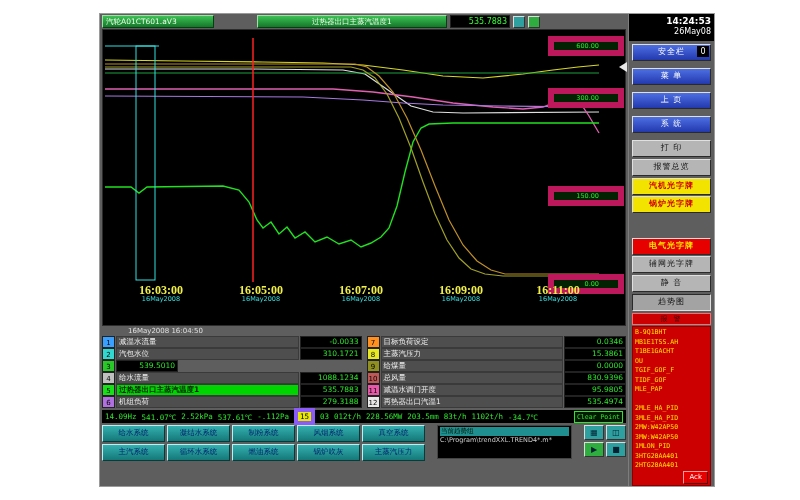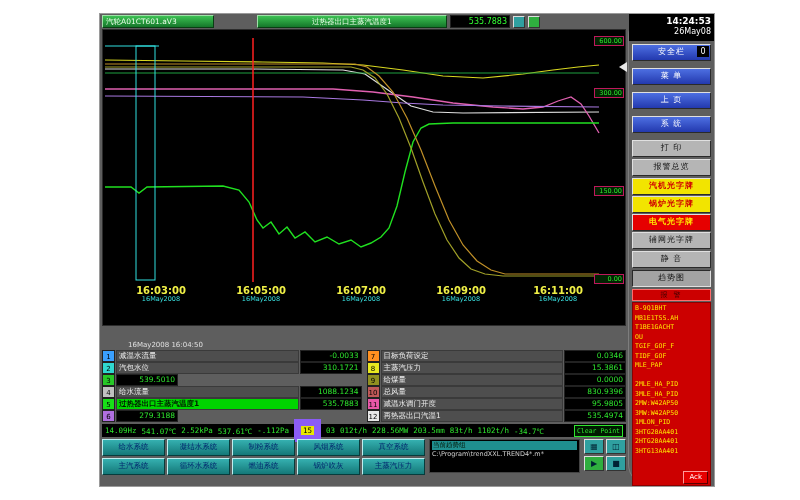--- a/index.html
+++ b/index.html
@@ -17,78 +17,78 @@
   .tagbtn{width:104px;text-align:left;}
   .titlebtn{width:182px;text-align:center;margin-left:40px;}
   .valbox{width:54px;height:11px;background:#000;color:#33ff33;font-size:8px;line-height:11px;
     text-align:right;padding:0 2px;border:1px solid #222;}
   .minisq{width:10px;height:10px;border:1px solid;border-color:#ddd #333 #333 #ddd;}
   .minisq.teal{background:#2fa0a0;} .minisq.green{background:#2fae3f;}
 
   
   .chart{position:relative;margin:1px 2px 0 2px;height:295px;background:#000;border:1px solid #2c2c2c;}
   .chart svg{position:absolute;left:0;top:0;width:524px;height:293px;}
-  .yscale{position:absolute;right:1px;width:26px;background:#022202;border:1px solid #be185d;
-    color:#2ee62e;font-size:6.5px;line-height:8px;text-align:right;padding:0 1px;}
+  .yscale{position:absolute;right:1px;width:26px;background:#022202;border:6px solid #be185d;
+    color:#2ee62e;font-size:6.5px;line-height:8px;text-align:right;padding:0 19px;}
   .marker{position:absolute;right:-2px;top:32px;width:0;height:0;border-top:5px solid transparent;
     border-bottom:5px solid transparent;border-right:8px solid #e8e8e8;}
   .xtick{position:absolute;transform:translateX(-50%);text-align:center;top:256px;}
-  .xtick .t{color:#f0f046;font-size:10px;font-weight:bold;line-height:9px;white-space:nowrap;}
+  .xtick .t{color:#f0f046;font-size:12px;font-weight:bold;line-height:9px;white-space:nowrap;font-family:Liberation Serif, serif;}
   .xtick .d{color:#39e0e0;font-size:6.5px;line-height:9px;white-space:nowrap;}
 
   
   .legend{padding:1px 2px 0 2px;}
-  .stamp{color:#e0e0e0;font-size:7px;line-height:9px;padding-left:26px;margin-top:14px;}
+  .stamp{color:#e0e0e0;font-size:7px;line-height:9px;padding-left:26px;}
   .lcols{display:grid;grid-template-columns:1fr 1fr;column-gap:5px;row-gap:1px;}
   .lrow{display:flex;height:12px;gap:1px;}
   .lidx{width:11px;font-size:7px;line-height:12px;text-align:center;color:#000;border:1px solid #222;}
   .llab{flex:1;background:#4e4e4e;border:1px solid #3a3a3a;color:#ececec;font-size:7.5px;
     line-height:10px;padding:0 2px;white-space:nowrap;overflow:hidden;}
   .lval{width:56px;background:#000;border:1px solid #222;color:#2ee62e;font-size:7.5px;
     line-height:10px;text-align:right;padding:0 2px;}
   .lrow.hl .llab{background:#00d400;color:#002200;font-weight:bold;}
 
   
   .status{margin:2px 2px 0 2px;height:13px;background:#000;display:flex;align-items:center;
     gap:5px;padding:0 3px;font-family:"DejaVu Sans Mono",monospace;}
   .seg{color:#2ee62e;font-size:7.5px;white-space:nowrap;}
-  .seg.badge{background:#e8e800;color:#000;padding:0 2px;border:7px solid #8b5cf6;}
+  .seg.badge{background:#e8e800;color:#000;padding:0 2px;border:4px solid #8b5cf6;}
   .clearpt{margin-left:auto;background:#001a00;color:#2ee62e;font-size:6.5px;line-height:10px;
     border:1px solid #2ee62e;padding:0 2px;text-align:center;white-space:nowrap;}
 
   
-  .bottom{display:flex;gap:4px;margin:2px 2px 0 2px;align-items:flex-start;}
+  .bottom{display:flex;gap:12px;margin:2px 2px 0 2px;align-items:flex-start;}
   .brows{display:flex;flex-direction:column;gap:2px;}
   .brow{display:flex;gap:2px;}
   .bbtn{width:61px;height:15px;background:linear-gradient(#35b0b0,#147878);color:#00266e;
     font-size:7.5px;line-height:14px;text-align:center;border:1px solid;
     border-color:#bfeff0 #073c3c #073c3c #bfeff0;white-space:nowrap;overflow:hidden;}
   .filebox{width:146px;height:30px;background:#000;border:1px solid #444;color:#ddd;
     font-size:6.5px;padding:1px 2px;overflow:hidden;}
   .filebox .l1{background:#1f8f8f;color:#001100;line-height:9px;padding:0 1px;white-space:nowrap;overflow:hidden;}
   .filebox .l2{line-height:9px;color:#cfcfcf;white-space:nowrap;overflow:hidden;}
   .minigrid{display:grid;grid-template-columns:20px 20px;grid-auto-rows:15px;gap:2px;}
   .mbtn{font-size:8px;line-height:14px;text-align:center;border:1px solid;
     border-color:#ddd #333 #333 #ddd;color:#002233;}
   .mbtn.teal{background:#2fa0a0;} .mbtn.green{background:#2fae3f;}
 
   
   .sidebar{position:absolute;left:528px;top:0;width:86px;height:472px;background:#5e5e5e;
-    border-left:1px solid #7d7d7d;box-sizing:border-box;border-radius:22px;}
+    border-left:1px solid #7d7d7d;box-sizing:border-box;}
   .clock{height:25px;background:#000;color:#fff;text-align:right;padding:1px 3px;}
   .clock .tm{font-size:9px;font-weight:bold;line-height:12px;}
   .clock .dt{font-size:8px;line-height:10px;}
   .sbwrap{padding:3px 3px 2px 3px;display:flex;flex-direction:column;height:calc(472px - 25px);box-sizing:border-box;}
   .sbtn{height:15px;flex:0 0 15px;font-size:8px;line-height:14px;text-align:center;border:1px solid;
     border-color:#e0e0e0 #2a2a2a #2a2a2a #e0e0e0;margin-bottom:2px;position:relative;
     white-space:nowrap;overflow:hidden;letter-spacing:1px;}
   .sbtn.blue{background:linear-gradient(#4d6fe2,#2339ae);color:#fff;margin-bottom:7px;}
   .sbtn.gray{background:#b5b5b5;color:#101010;}
   .sbtn.yellow{background:#f2e400;color:#d00000;font-weight:bold;margin-bottom:1px;}
-  .sbtn.red{background:#e60000;color:#ffe600;font-weight:bold;margin-bottom:1px;}
+  .sbtn.red{background:#e60000;color:#ffe600;font-weight:bold;margin-bottom:1px;margin-top:24px;}
   .sbtn.pressed{background:#a3a3a3;color:#101010;border-color:#2a2a2a #e0e0e0 #e0e0e0 #2a2a2a;}
   .sbtn .badge{position:absolute;right:1px;top:1px;background:#000;color:#fff;
     font-size:8px;line-height:11px;width:12px;text-align:center;letter-spacing:0;}
   .alarmhdr{height:10px;flex:0 0 10px;background:#cc0000;color:#3a0000;font-size:7px;line-height:10px;
     text-align:center;border:1px solid #ff6a6a;margin-bottom:1px;letter-spacing:2px;}
   .alarm{flex:1;background:#cc0000;border:1px solid #8a0000;padding:1px 2px;overflow:hidden;
     display:flex;flex-direction:column;}
   .alines{flex:1;overflow:hidden;}
   .aline{color:#ffe400;font-size:6.5px;line-height:9.5px;font-family:"DejaVu Sans Mono",monospace;
     white-space:nowrap;overflow:hidden;}
@@ -175,20 +175,21 @@
                 <div class="llab">给水流量</div>
                 <div class="lval">1088.1234</div>
               </div>
               <div class="lrow hl">
                 <div class="lidx" style="background: rgb(24, 224, 24);">5</div>
                 <div class="llab">过热器出口主蒸汽温度1</div>
                 <div class="lval">535.7883</div>
               </div>
               <div class="lrow">
                 <div class="lidx" style="background: rgb(176, 112, 224);">6</div>
+                <div class="llab">机组负荷</div>
                 <div class="lval">279.3188</div>
               </div>
             </div>
           <div>
               <div class="lrow">
                 <div class="lidx" style="background: rgb(255, 144, 32);">7</div>
                 <div class="llab">目标负荷设定</div>
                 <div class="lval">0.0346</div>
               </div>
               <div class="lrow">

